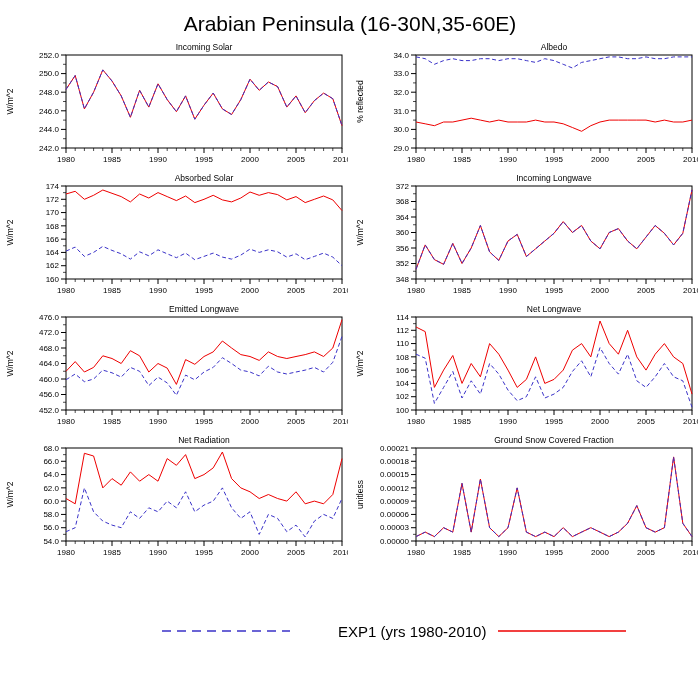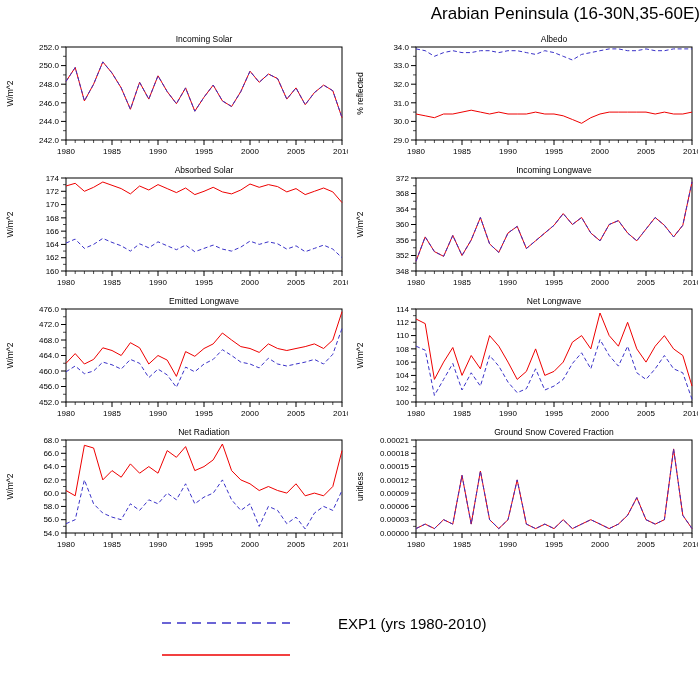--- a/index.html
+++ b/index.html
@@ -1,22 +1,22 @@
 <!DOCTYPE html>
 <html><head>
 <meta charset="utf-8">
 <style>
   html,body{margin:0;padding:0;background:#fff;}
   body{font-family:"Liberation Sans","DejaVu Sans",sans-serif;}
   .page{width:700px;height:700px;background:#fff;position:relative;overflow:hidden;}
-  .fig-title{text-align:right;font-size:17px;color:#000;padding-top:4px;height:24px;}
+  .fig-title{text-align:center;font-size:21px;color:#000;padding-top:12px;height:24px;}
   .grid{display:grid;grid-template-columns:346px 346px;justify-content:center;column-gap:4px;row-gap:0;margin-top:4px;}
   svg.plot{width:346px;height:131px;display:block;}
   svg.plot text{font-family:"Liberation Sans","DejaVu Sans",sans-serif;fill:#000;}
-  .legend{margin-top:56px;margin-left:160px;display:flex;flex-direction:column;gap:10px;}
+  .legend{margin-top:56px;margin-left:160px;display:flex;gap:10px;}
   .legend-row{display:flex;align-items:center;gap:46px;height:22px;}
   svg.legend-line{width:132px;height:14px;display:block;}
   .legend-label{font-size:15px;color:#000;}
 </style>
 </head>
 <body>
 
 <div class="page">
   <div class="fig-title">Arabian Peninsula (16-30N,35-60E)</div>
 

